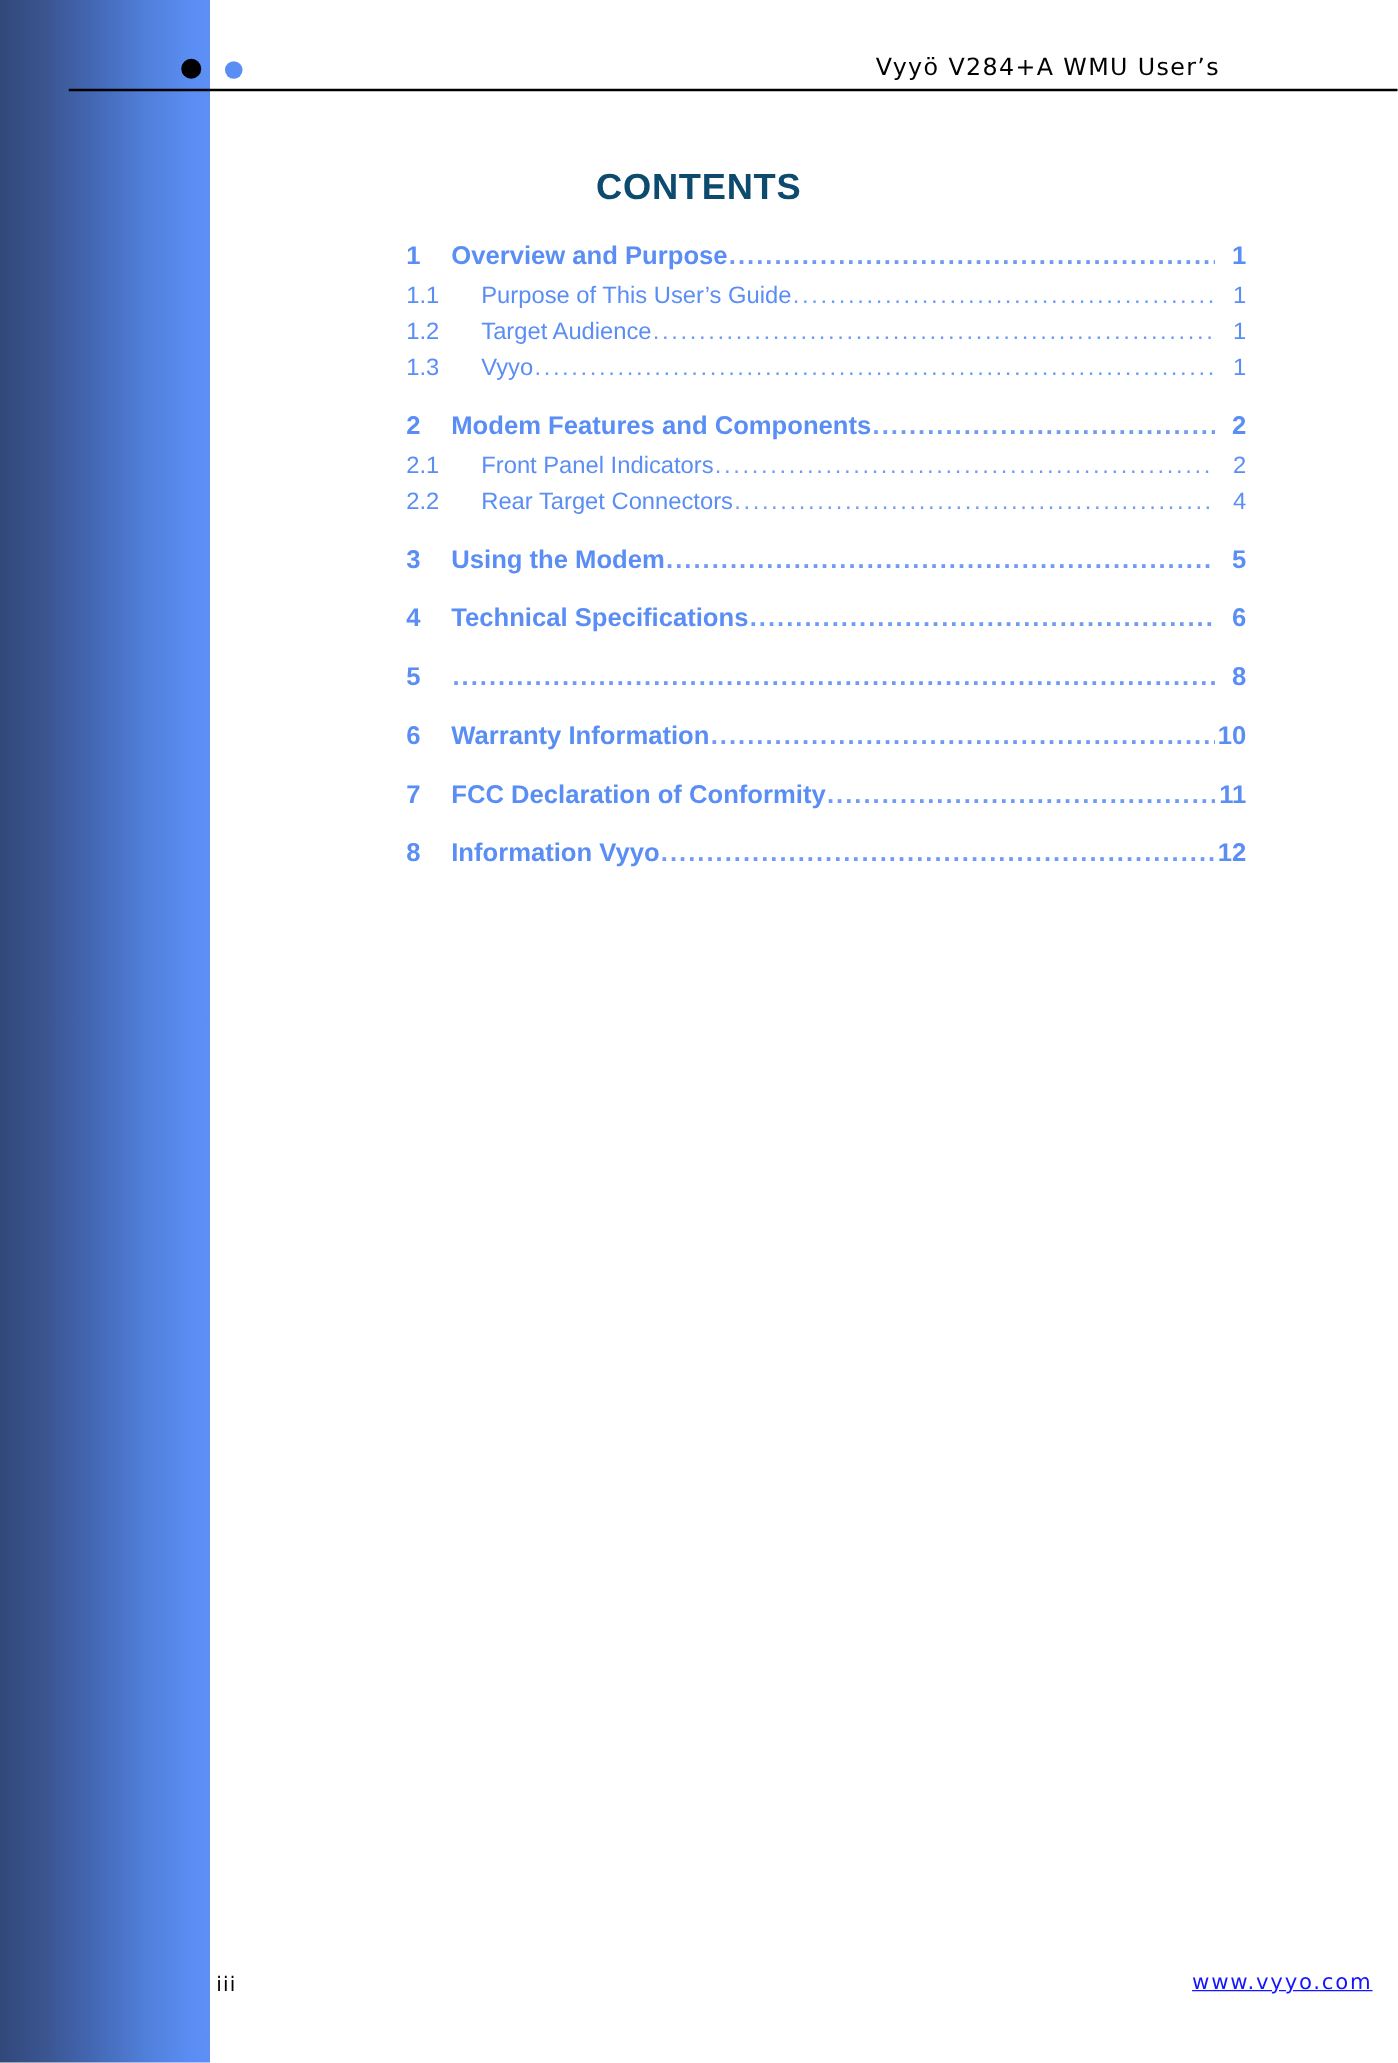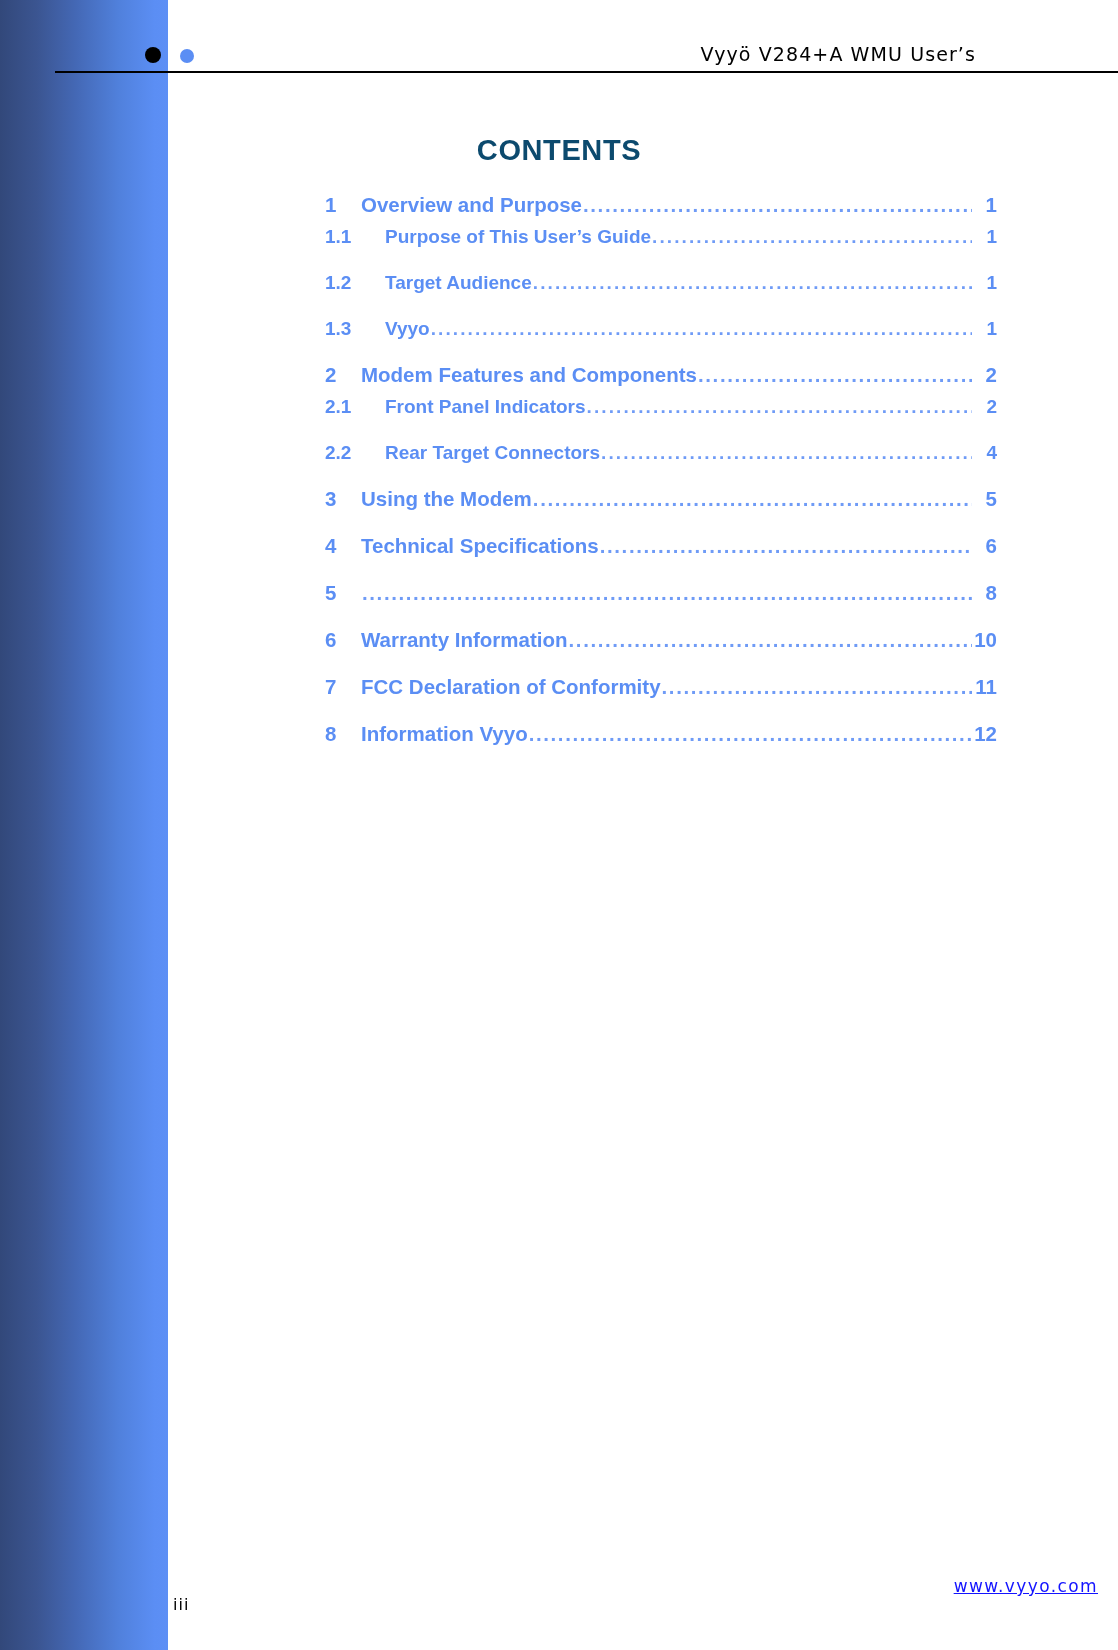--- a/index.html
+++ b/index.html
@@ -132,44 +132,43 @@
     line-height: 30px;
     margin-top: 17px;
   }
   .lvl1 .toc-num  { width: 36px; }
   .lvl1 .toc-leader { font-size: 20.5px; letter-spacing: 1.6px; }
   .lvl1 .toc-page { min-width: 24px; }
 
   
   .lvl2 {
     font-size: 19px;
-    font-weight: bold;
+    font-weight: normal;
     line-height: 29px;
     margin-top: 2px;
   }
   .lvl2 .toc-num  { width: 60px; }
   .lvl2 .toc-leader { font-size: 19px; letter-spacing: 2.1px; }
   .lvl2 .toc-page { min-width: 24px; }
 
   
   #toc .toc-row:first-child { margin-top: 0; }
 
   
-  .lvl2 + .lvl2 { margin-top: 17px; }
+  .lvl2 + .lvl2 { margin-top: 0px; }
 
   
   #footer-page-number {
     position: absolute;
     left: 173px;
     top: 1578px;
     font-family: "DejaVu Sans", sans-serif;
     font-size: 16px;
     letter-spacing: 1px;
     color: #000000;
-    margin-top: 17px;
   }
   #footer-url {
     position: absolute;
     right: 20px;
     top: 1576px;
     font-family: "DejaVu Sans", sans-serif;
     font-size: 17px;
     letter-spacing: 1.4px;
     color: #1414ff;
     text-decoration: underline;

